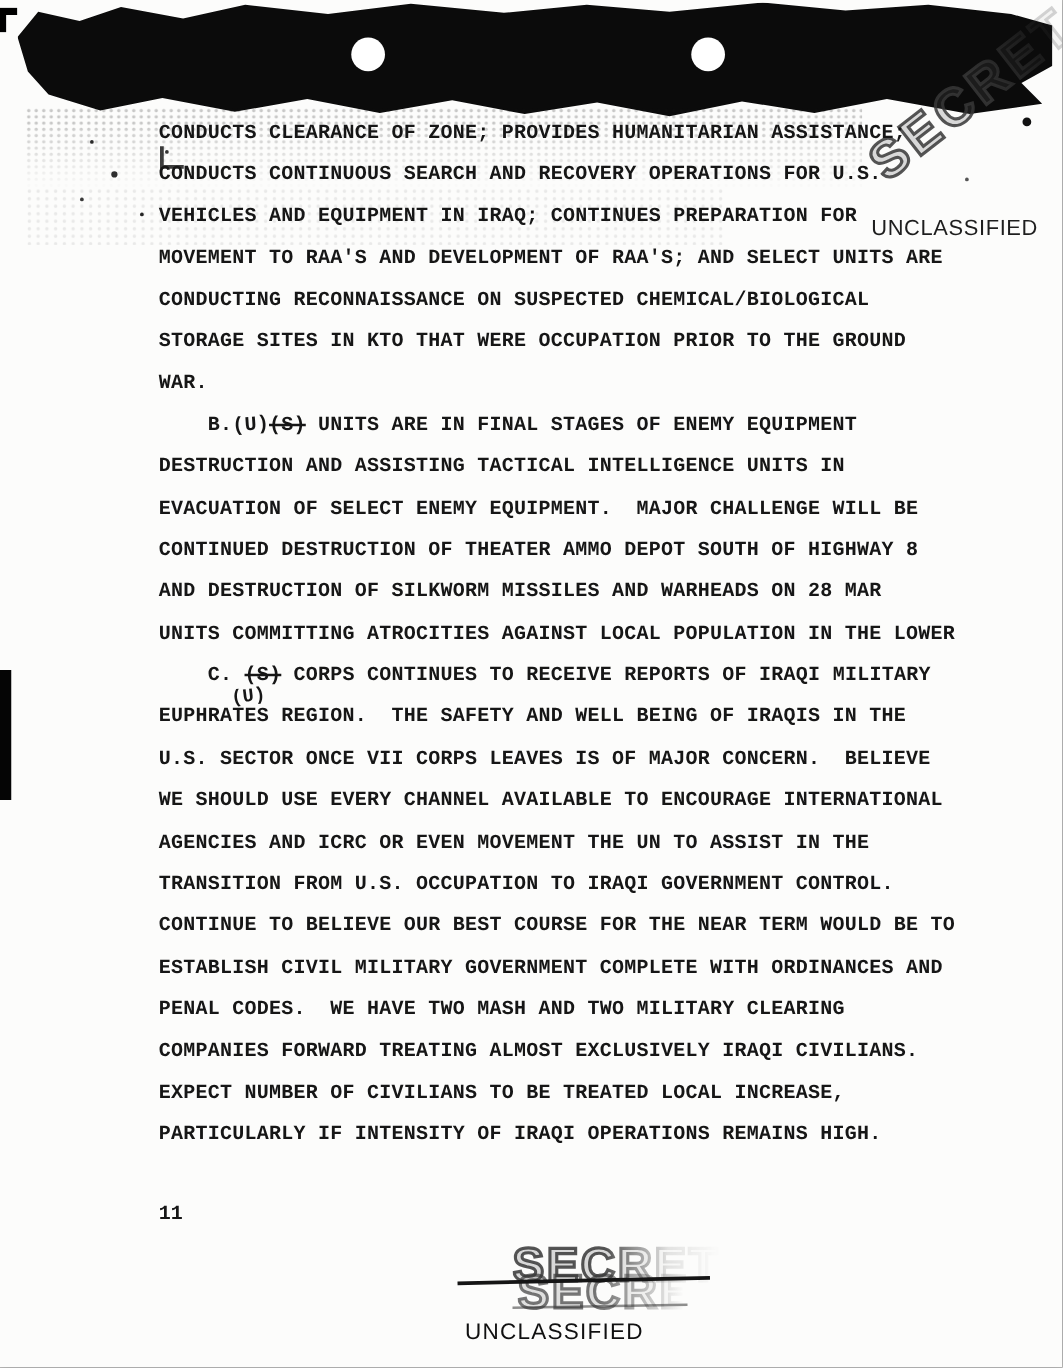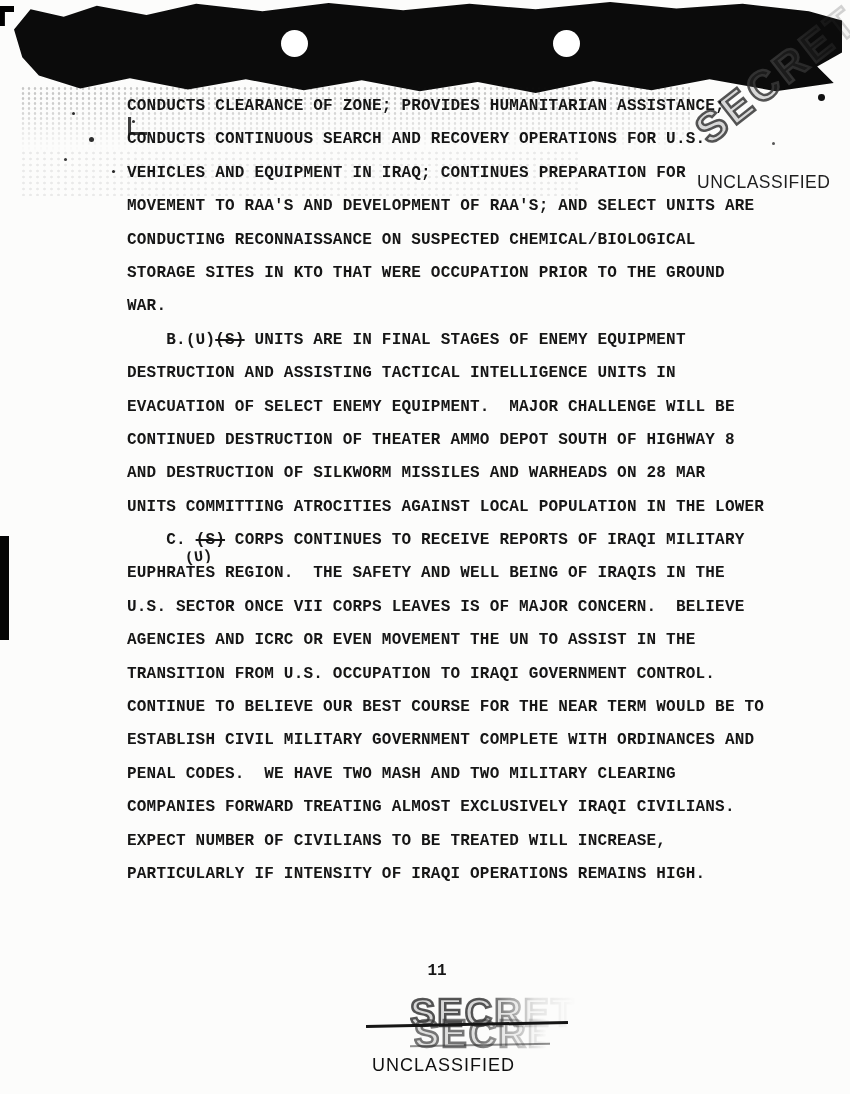--- a/index.html
+++ b/index.html
@@ -109,21 +109,21 @@
   }
   .doc-line { white-space: pre; height: 33.4px; }
   .strike { text-decoration: line-through; text-decoration-thickness: 2px; }
   .hand { display: inline-block; transform: rotate(-4deg); font-weight: 700; }
   .annotation-u {
     position: absolute; left: 58px; top: 451px;
     font-size: 15px; font-weight: 700;
     transform: rotate(-7deg);
   }
   .page-number {
-    position: absolute; left: 127px; top: 962px; width: 620px; text-align: center;
+    position: absolute; left: 127px; top: 962px; width: 620px; text-align: left;
     font-family: "Liberation Mono", "DejaVu Sans Mono", monospace;
     font-size: 16px; font-weight: 700; color: #161616;
   }
 </style>
 </head>
 <body>
 
 <div class="page">
 
   <div class="redaction-band"></div>
@@ -150,27 +150,28 @@
       <div class="doc-line">WAR.</div>
       <div class="doc-line"><span>    B.</span><span class="hand">(U)</span><span class="strike">(S)</span><span> UNITS ARE IN FINAL STAGES OF ENEMY EQUIPMENT</span></div>
       <div class="doc-line">DESTRUCTION AND ASSISTING TACTICAL INTELLIGENCE UNITS IN</div>
       <div class="doc-line">EVACUATION OF SELECT ENEMY EQUIPMENT.  MAJOR CHALLENGE WILL BE</div>
       <div class="doc-line">CONTINUED DESTRUCTION OF THEATER AMMO DEPOT SOUTH OF HIGHWAY 8</div>
       <div class="doc-line">AND DESTRUCTION OF SILKWORM MISSILES AND WARHEADS ON 28 MAR</div>
       <div class="doc-line">UNITS COMMITTING ATROCITIES AGAINST LOCAL POPULATION IN THE LOWER</div>
       <div class="doc-line"><span>    C. </span><span class="strike">(S)</span><span> CORPS CONTINUES TO RECEIVE REPORTS OF IRAQI MILITARY</span></div>
       <div class="doc-line">EUPHRATES REGION.  THE SAFETY AND WELL BEING OF IRAQIS IN THE</div>
       <div class="doc-line">U.S. SECTOR ONCE VII CORPS LEAVES IS OF MAJOR CONCERN.  BELIEVE</div>
+      <div class="doc-line">WE SHOULD USE EVERY CHANNEL AVAILABLE TO ENCOURAGE INTERNATIONAL</div>
       <div class="doc-line">AGENCIES AND ICRC OR EVEN MOVEMENT THE UN TO ASSIST IN THE</div>
       <div class="doc-line">TRANSITION FROM U.S. OCCUPATION TO IRAQI GOVERNMENT CONTROL.</div>
       <div class="doc-line">CONTINUE TO BELIEVE OUR BEST COURSE FOR THE NEAR TERM WOULD BE TO</div>
       <div class="doc-line">ESTABLISH CIVIL MILITARY GOVERNMENT COMPLETE WITH ORDINANCES AND</div>
       <div class="doc-line">PENAL CODES.  WE HAVE TWO MASH AND TWO MILITARY CLEARING</div>
       <div class="doc-line">COMPANIES FORWARD TREATING ALMOST EXCLUSIVELY IRAQI CIVILIANS.</div>
-      <div class="doc-line">EXPECT NUMBER OF CIVILIANS TO BE TREATED WILL INCREASE,</div>
+      <div class="doc-line">EXPECT NUMBER OF CIVILIANS TO BE TREATED LOCAL INCREASE,</div>
       <div class="doc-line">PARTICULARLY IF INTENSITY OF IRAQI OPERATIONS REMAINS HIGH.</div>
     </div>
 
   <div class="page-number">11</div>
 
   <div class="stamp-outline secret-bottom-1">SECRET</div>
   <div class="stamp-outline secret-bottom-2">SECRET</div>
   <div class="stamp-line-1"></div>
   <div class="stamp-line-2"></div>
   <div class="unclassified-bottom">UNCLASSIFIED</div>

